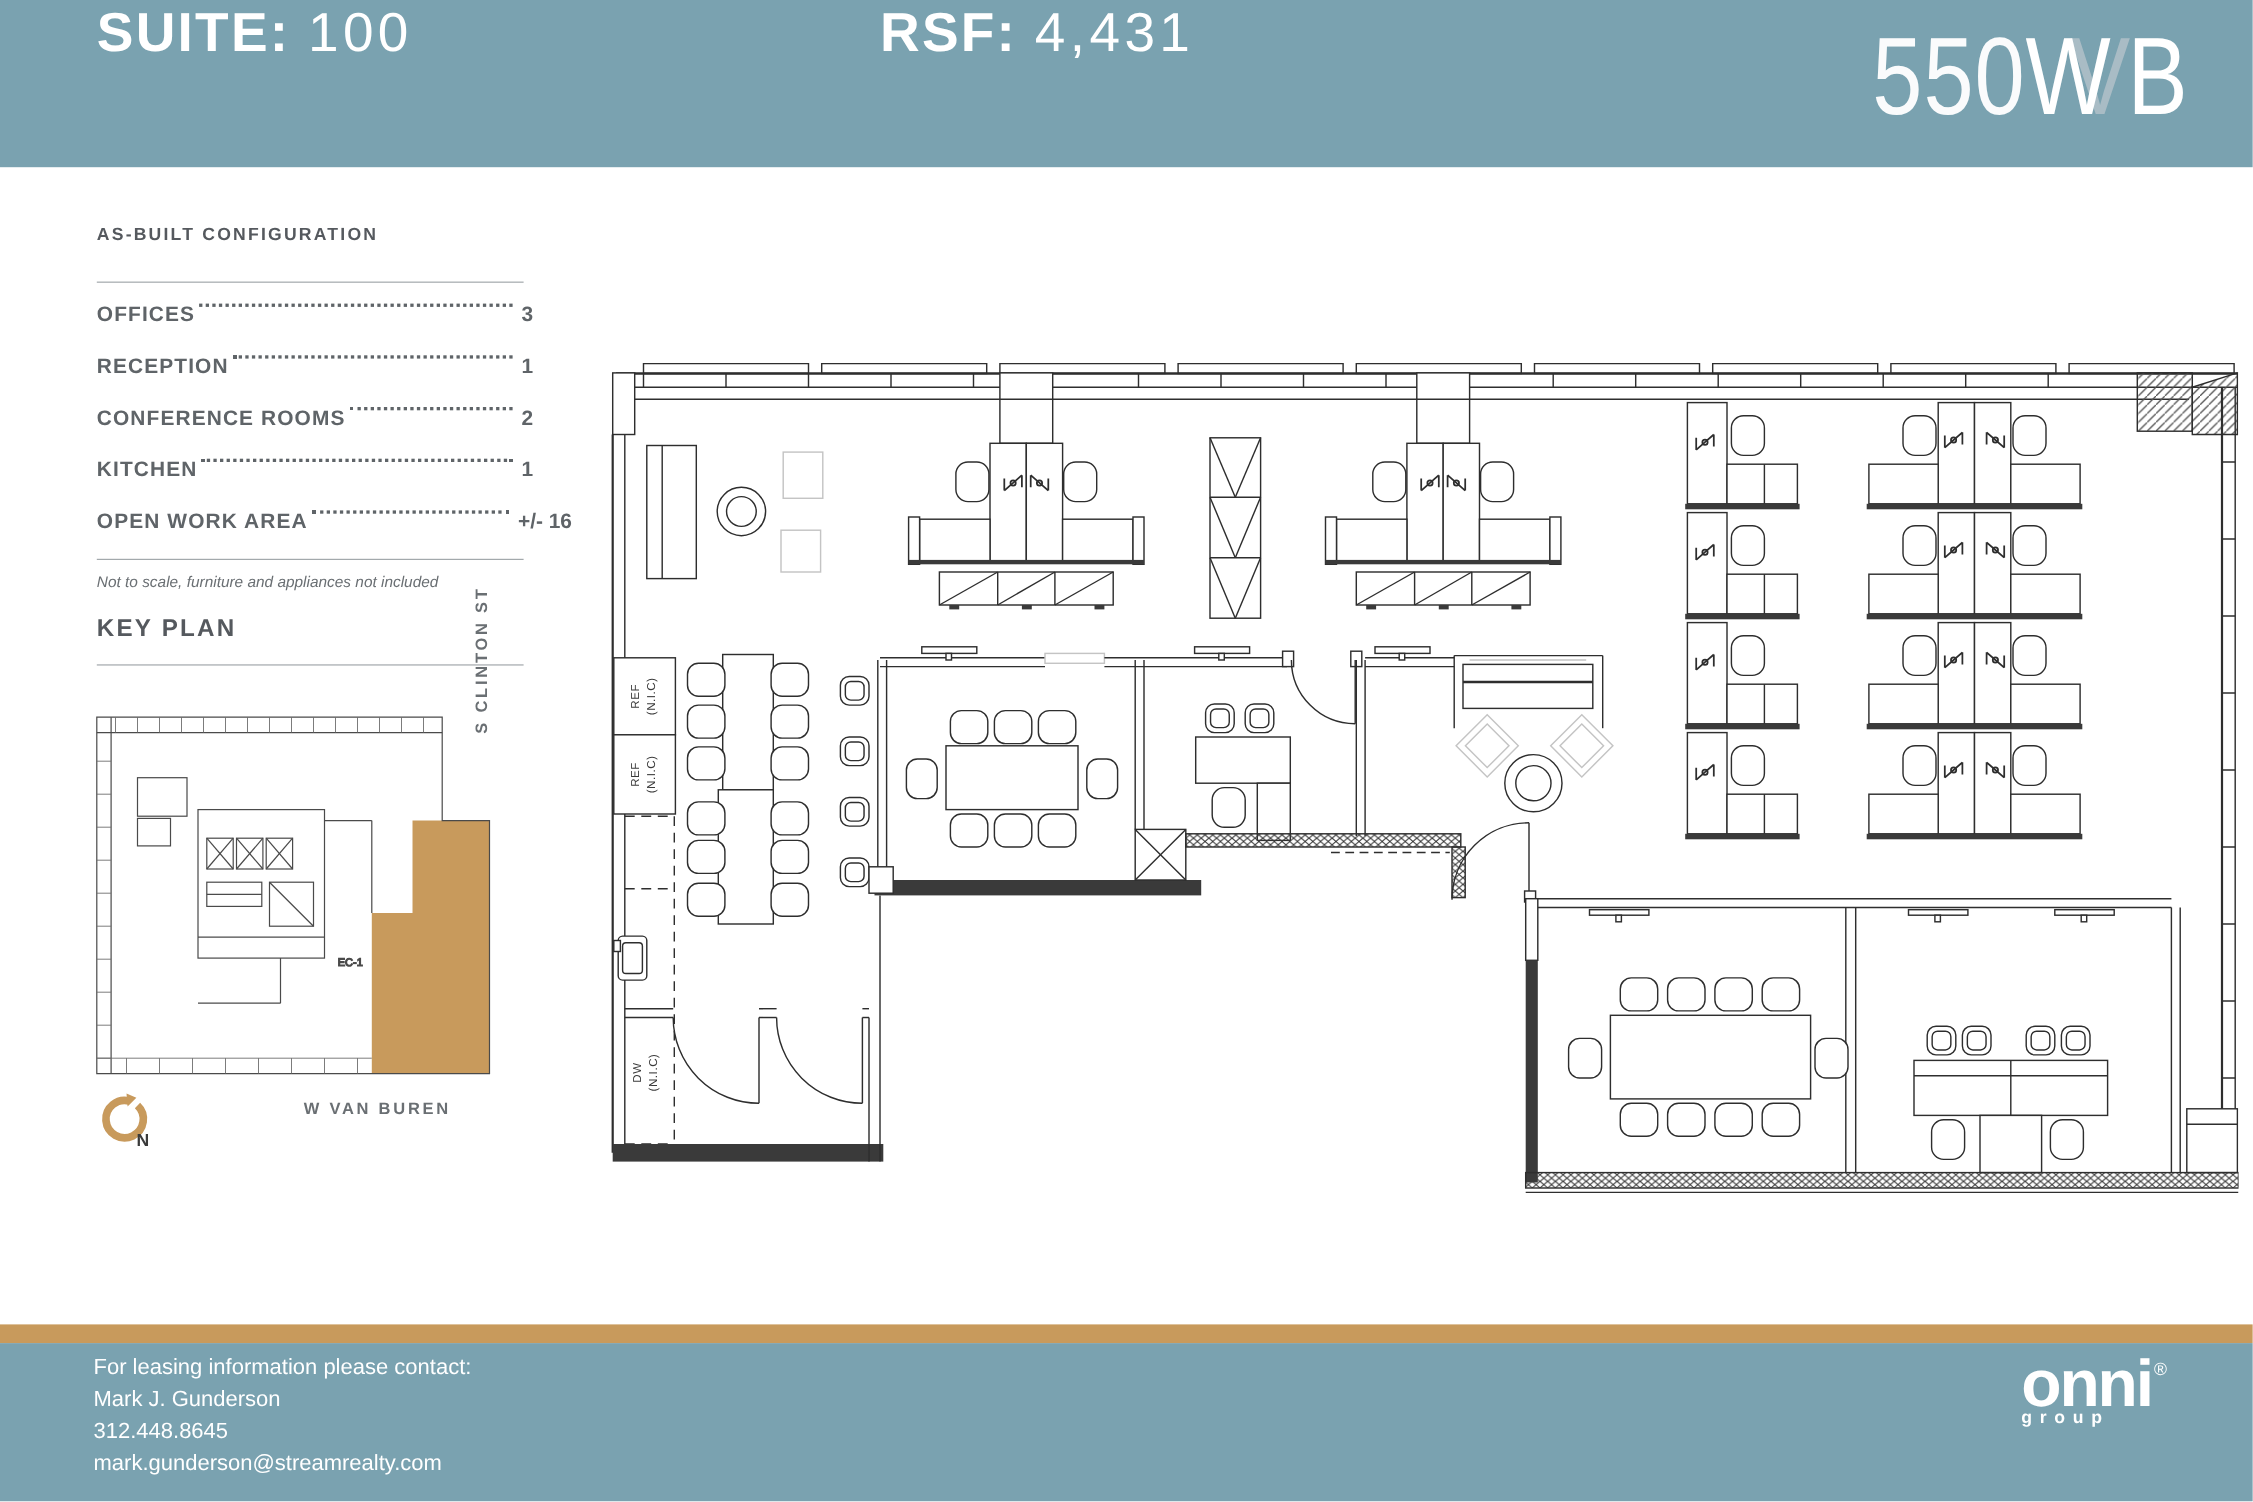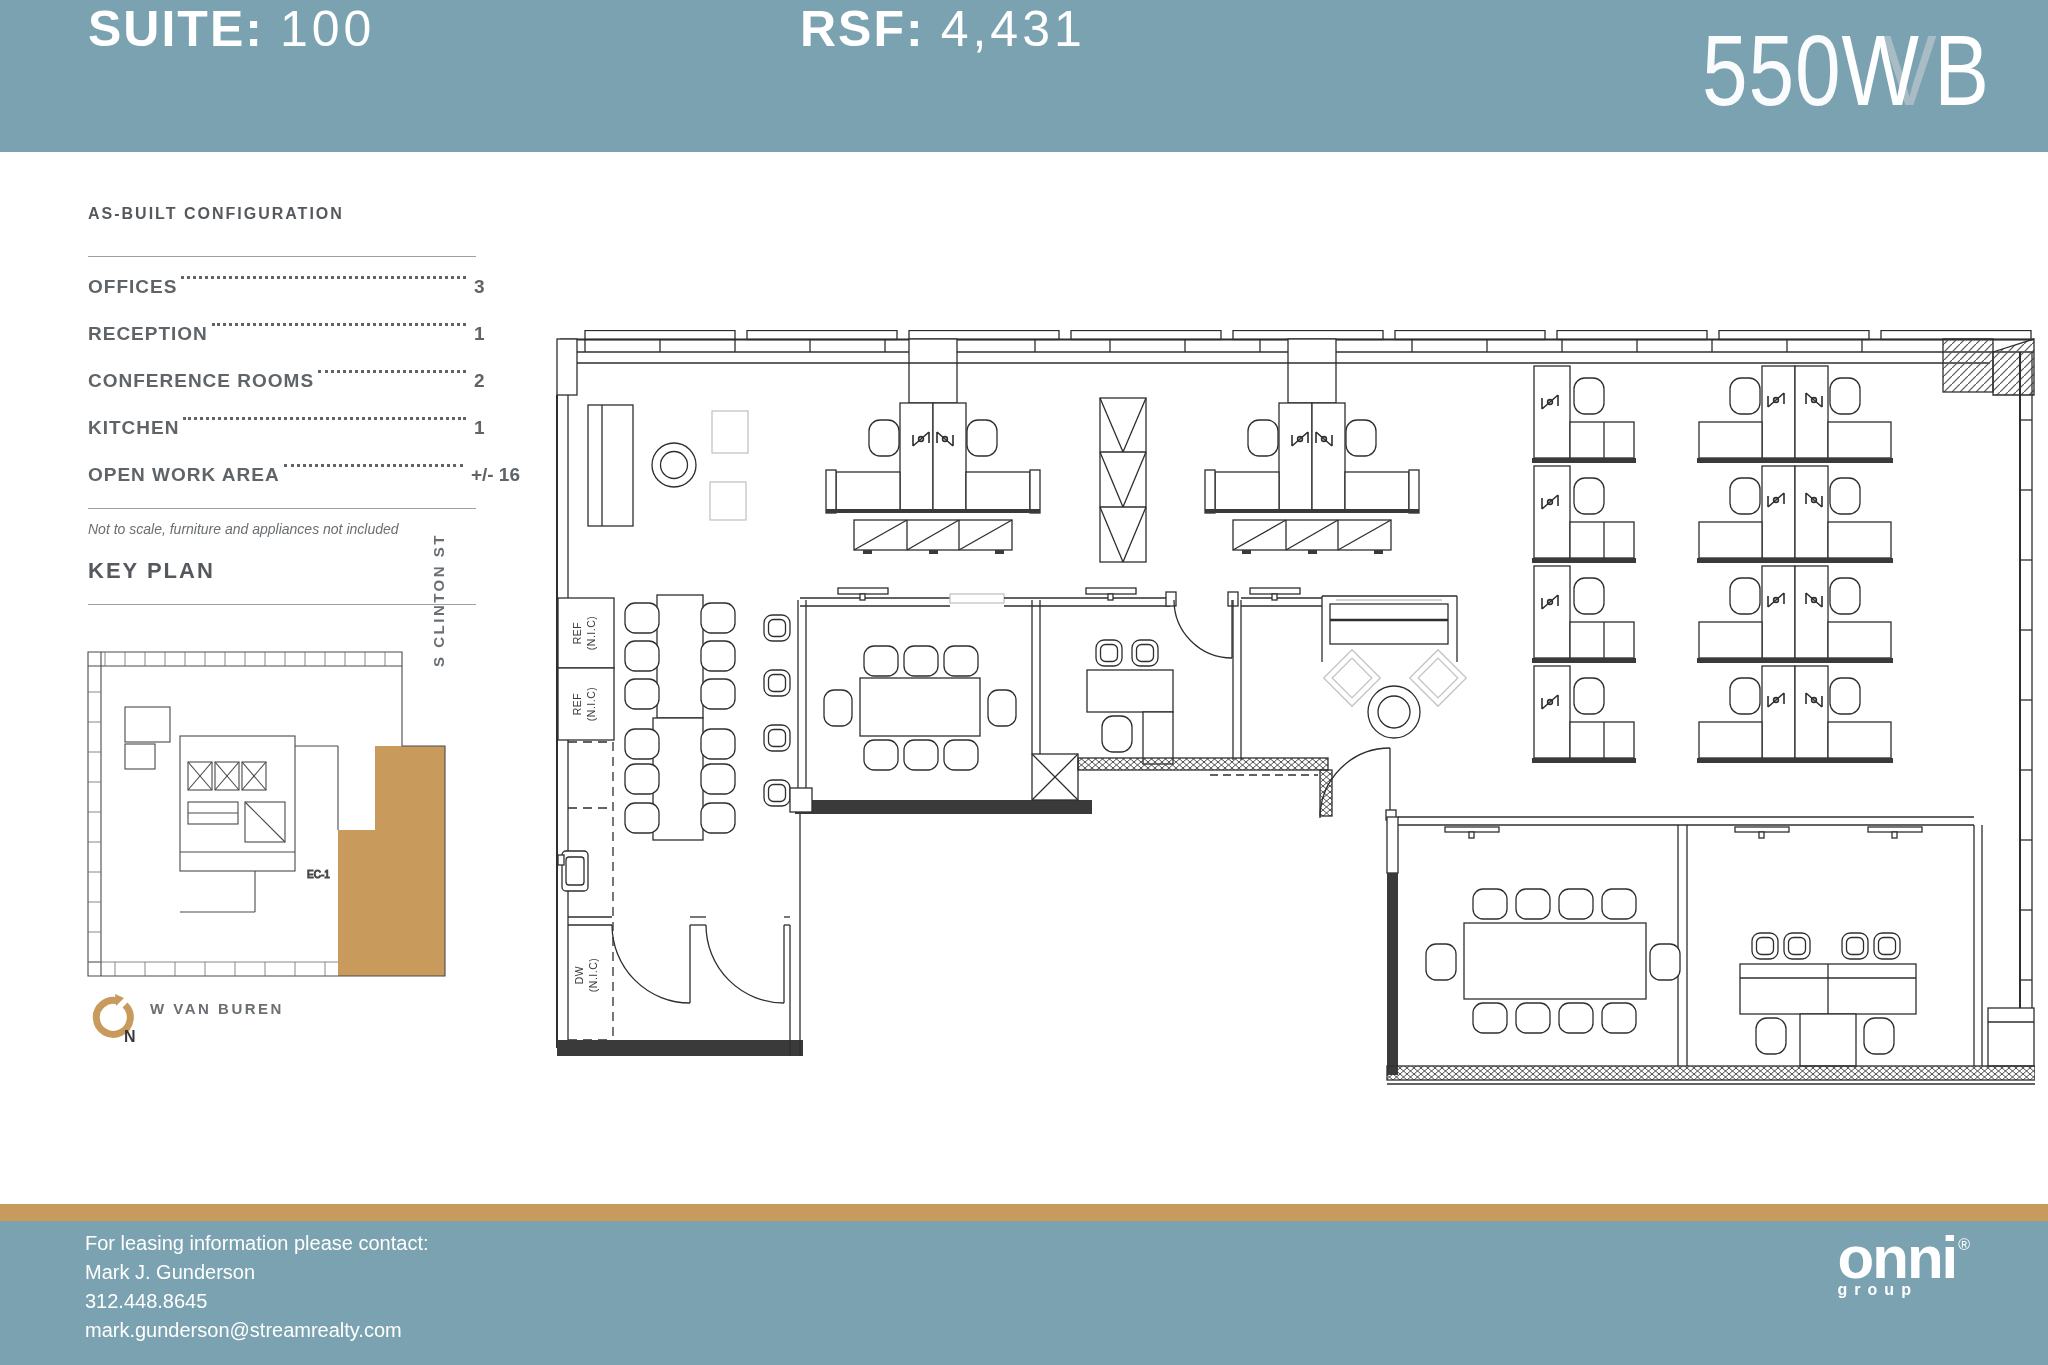--- a/index.html
+++ b/index.html
@@ -32,21 +32,21 @@
   .cfg-row{display:flex;align-items:flex-start;height:19px;margin-bottom:28px}
   .cfg-row .lbl{font-size:19px;font-weight:bold;letter-spacing:1px;color:var(--text);white-space:nowrap}
   .cfg-row .dots{flex:1;border-bottom:3.4px dotted var(--text);margin:0 8px 3px 4px}
   .cfg-row .val{font-size:19px;font-weight:bold;color:var(--text);min-width:46px;white-space:nowrap}
   .cfg-note{position:absolute;left:88px;top:521px;font-size:14px;font-style:italic;color:#6A6F73}
   .kp-title{position:absolute;left:88px;top:558px;font-size:22px;font-weight:bold;
             letter-spacing:2px;color:var(--title)}
   .street-v{position:absolute;left:430px;top:700px;width:200px;font-size:15px;font-weight:bold;
             letter-spacing:2.5px;color:#6A6F73;transform:rotate(-90deg);transform-origin:left top;
             text-align:center}
-  .street-h{position:absolute;left:150px;top:1000px;width:260px;text-align:left;font-size:15px;
+  .street-h{position:absolute;left:150px;top:1000px;width:260px;text-align:right;font-size:15px;
             font-weight:bold;letter-spacing:2.5px;color:#6A6F73}
 
   
   .stripe{position:absolute;left:0;top:1204px;width:2048px;height:17px;background:var(--tan)}
   .footer{position:absolute;left:0;top:1221px;width:2048px;height:144px;background:var(--teal);color:#fff}
   .contact{position:absolute;font-size:20px;line-height:29px;font-weight:normal}
   .onni{position:absolute;right:78px;top:8px;text-align:left;color:#fff}
   .onni .word{font-size:60px;font-weight:bold;letter-spacing:-2px;line-height:58px}
   .onni .reg{font-size:16px;vertical-align:28px;font-weight:normal;margin-left:2px}
   .onni .grp{font-size:16px;font-weight:bold;letter-spacing:7px;margin-top:-6px;margin-right:6px}

